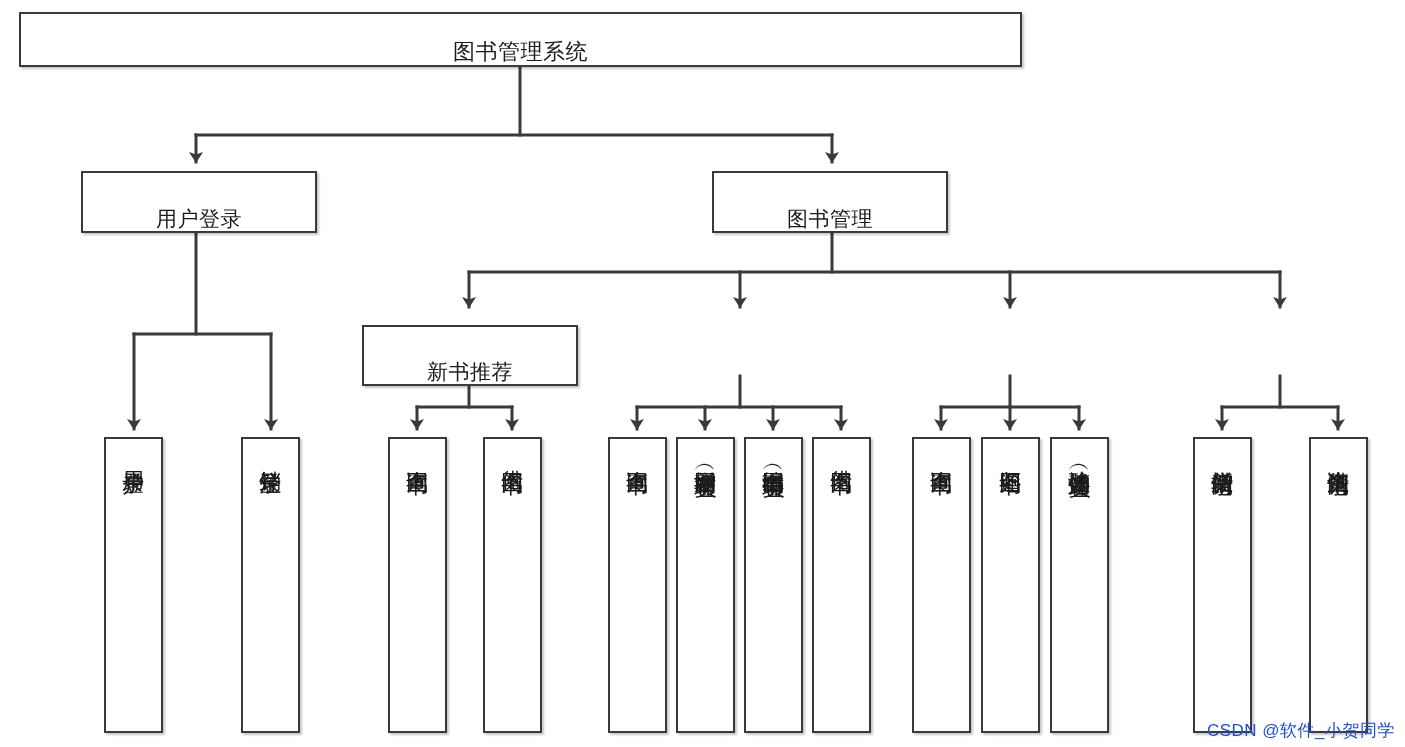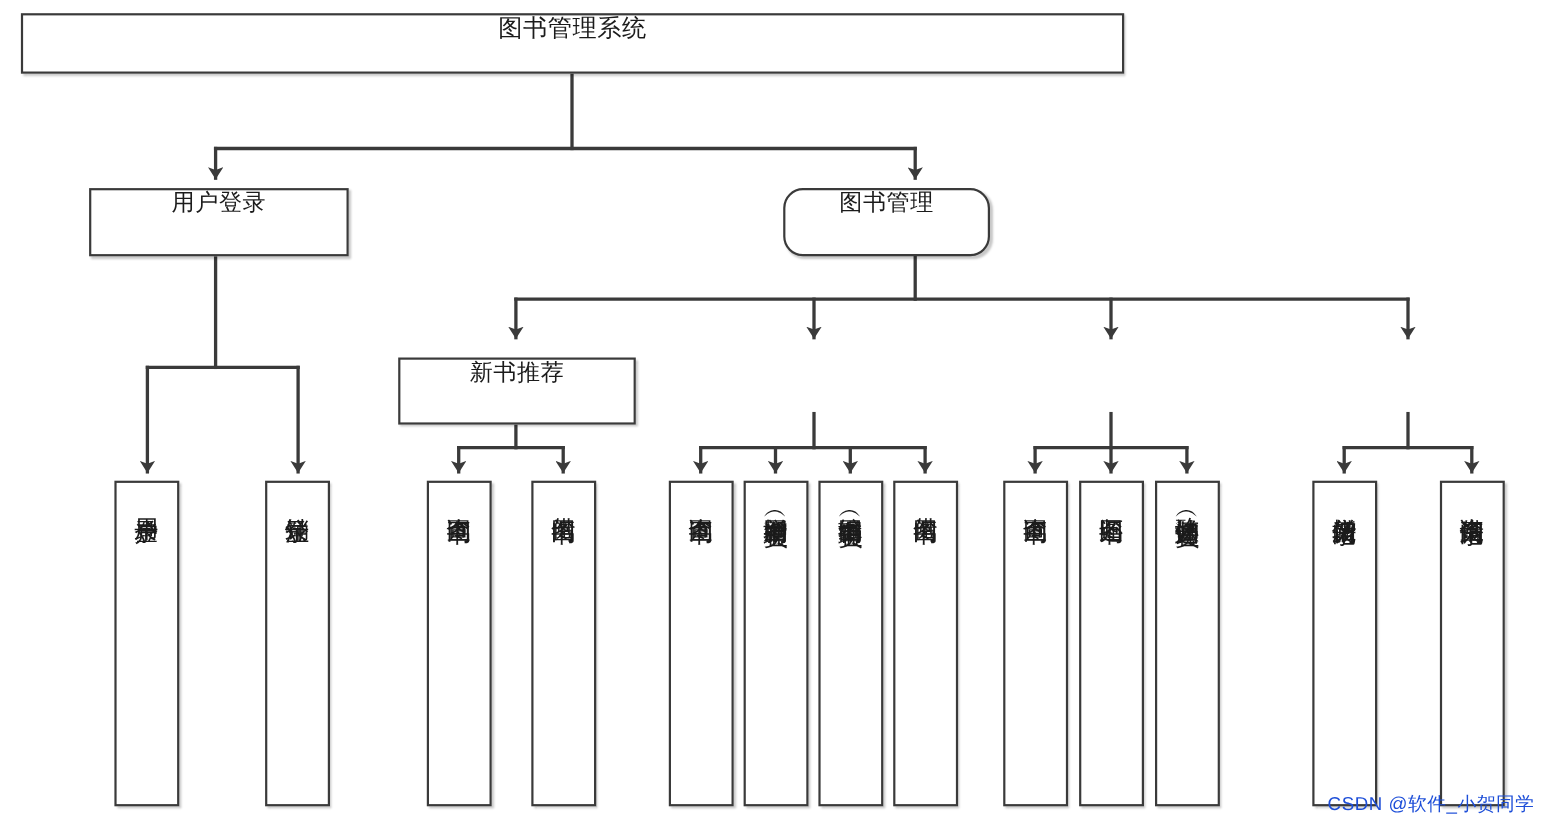--- a/index.html
+++ b/index.html
@@ -26,21 +26,21 @@
     height: 747px;
     pointer-events: none;
   }
   .node {
     position: absolute;
     box-sizing: border-box;
     background: #ffffff;
     border: 2px solid #3a3a3a;
     box-shadow: 2px 2px 2px rgba(0,0,0,0.22);
     display: flex;
-    align-items: flex-start;
+    align-items: flex-end;
     justify-content: center;
     color: #1b1b1b;
     z-index: 2;
   }
   .node .label {
     font-size: 21px;
     line-height: 1.12;
     letter-spacing: 0.5px;
     white-space: nowrap;
   }
@@ -124,21 +124,21 @@
     </g>
   </svg>
 
   <div class="node root" style="left:19px; top:12px; width:1003px; height:55px;">
     <span class="label">图书管理系统</span>
   </div>
 
   <div class="node" style="left:81px; top:171px; width:236px; height:62px;">
     <span class="label">用户登录</span>
   </div>
-  <div class="node" style="left:712px; top:171px; width:188px; height:62px;border-radius:18px;">
+  <div class="node" style="left:712px; top:171px; width:236px; height:62px;">
     <span class="label">图书管理</span>
   </div>
 
   <div class="node" style="left:362px; top:325px; width:216px; height:61px;">
     <span class="label">新书推荐</span>
   </div>
 
   <div class="node vert" style="left:104px; top:437px; width:59px; height:296px;">
     <span class="label">用户登录</span>
   </div>

